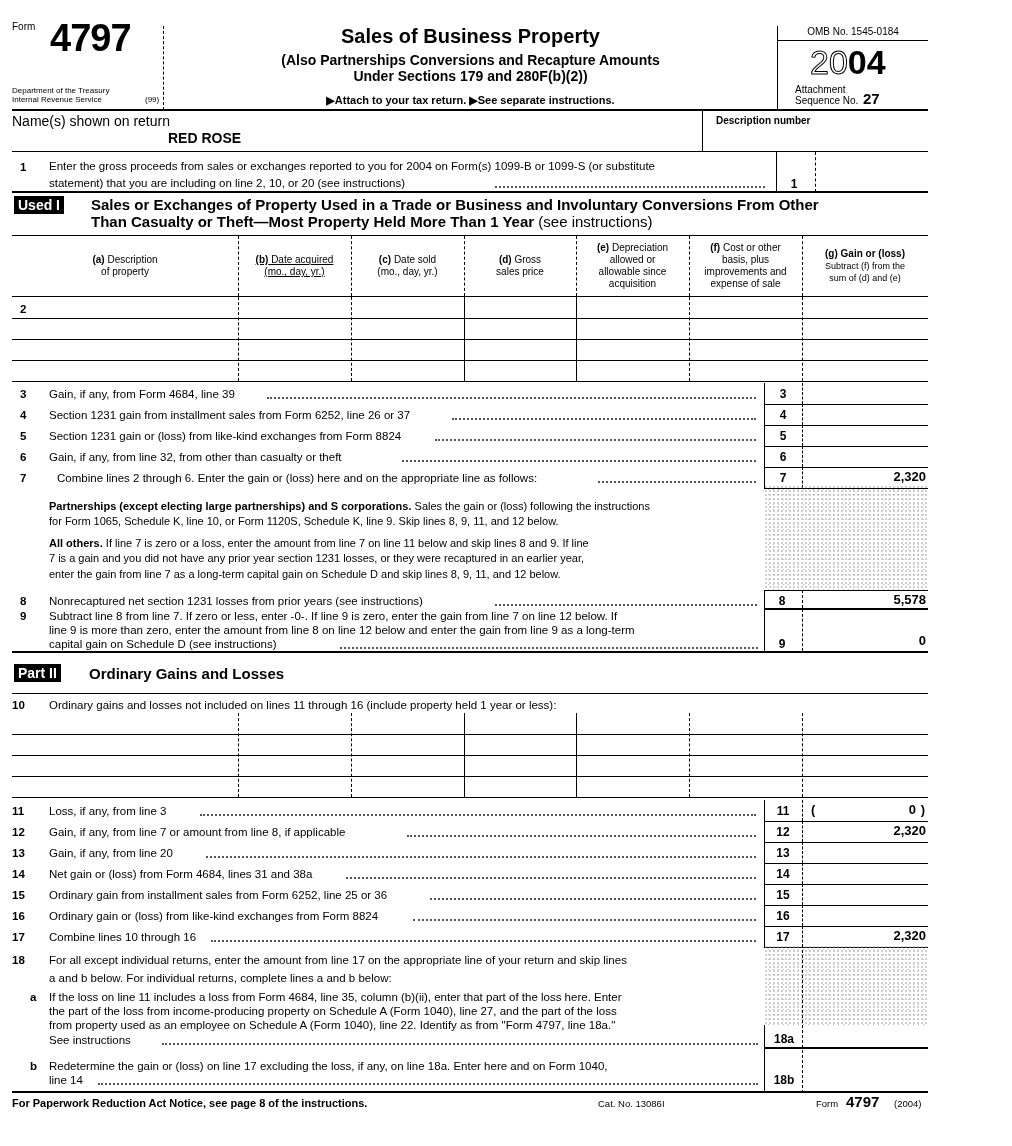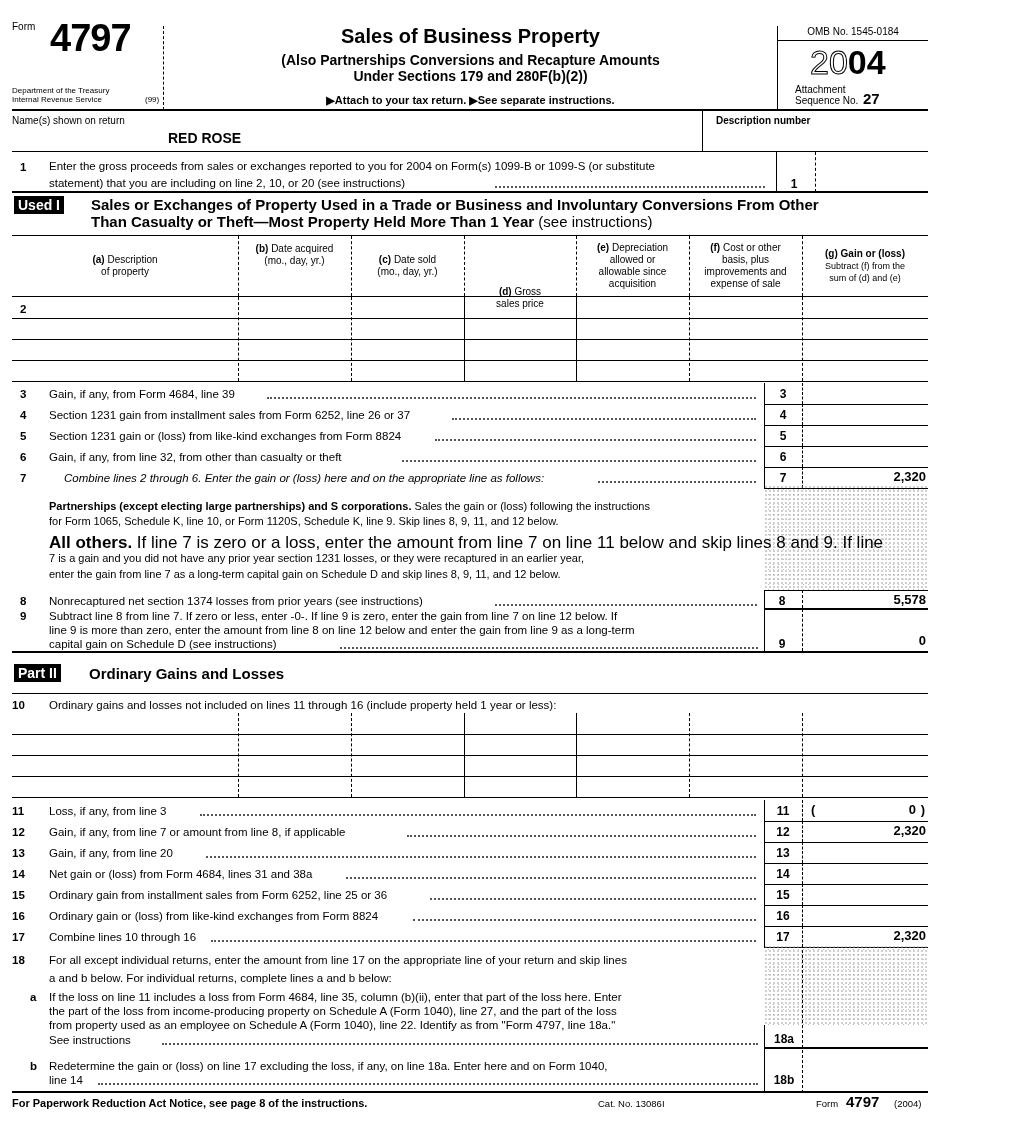--- a/index.html
+++ b/index.html
@@ -44,21 +44,21 @@
     <span style="color:#fff;-webkit-text-stroke:1px #000;font-weight:normal;">20</span><span style="font-weight:bold;">04</span>
   </div>
   <span class="txt" style="left:795px;top:84px;font-size:10px;line-height:11px;">Attachment</span>
   <span class="txt" style="left:795px;top:95px;font-size:10px;line-height:12px;">Sequence No.</span>
   <span class="txt bold" style="left:863px;top:91px;font-size:15px;line-height:16px;">27</span>
 </div>
 
 <div class="hthick" style="left:12px;width:916px;top:109px;"></div>
 
 <div>
-  <span class="txt" style="left:12px;top:114px;font-size:10px;">Name(s) shown on return</span>
+  <span class="txt" style="left:12px;top:114px;font-size:14px;">Name(s) shown on return</span>
   <div class="inp txt bold" style="left:168px;top:130px;width:530px;height:18px;font-size:14px;line-height:16px;">RED ROSE</div>
   <div class="vline" style="left:702px;top:110px;height:42px;"></div>
   <span class="txt bold" style="left:716px;top:114px;font-size:10px;">Description number</span>
   <div class="inp" style="left:716px;top:128px;width:210px;height:20px;"></div>
 </div>
 <div class="hline" style="left:12px;width:916px;top:151px;"></div>
 
 <div>
   <span class="txt bold" style="left:20px;top:160px;">1</span>
   <span class="txt" style="left:49px;top:159px;">Enter the gross proceeds from sales or exchanges reported to you for 2004 on Form(s) 1099-B or 1099-S (or substitute</span>
@@ -78,31 +78,31 @@
     <span class="bold">Than Casualty or Theft—Most Property Held More Than 1 Year</span>
     <span>(see instructions)</span>
   </span>
   <div class="hline" style="left:12px;width:916px;top:235px;"></div>
 
   <div id="p1-headers">
       <div class="colhead" style="left:12px;width:226px;top:254px;">
         <div><span class="bold">(a)</span> <span>Description</span></div>
         <div><span>of property</span></div>
       </div>
-      <div class="colhead" style="left:238px;width:113px;top:243px;">
+      <div class="colhead" style="left:238px;width:113px;top:254px;text-decoration:underline;">
         <div><span class="bold">(b)</span> <span>Date acquired</span></div>
         <div><span>(mo., day, yr.)</span></div>
       </div>
       <div class="vdash" style="left:238px;top:236px;height:60px;"></div>
       <div class="colhead" style="left:351px;width:113px;top:254px;">
         <div><span class="bold">(c)</span> <span>Date sold</span></div>
         <div><span>(mo., day, yr.)</span></div>
       </div>
       <div class="vdash" style="left:351px;top:236px;height:60px;"></div>
-      <div class="colhead" style="left:464px;width:112px;top:254px;margin-top:32px;">
+      <div class="colhead" style="left:464px;width:112px;top:254px;">
         <div><span class="bold">(d)</span> <span>Gross</span></div>
         <div><span>sales price</span></div>
       </div>
       <div class="vdash" style="left:464px;top:236px;height:60px;"></div>
       <div class="colhead" style="left:576px;width:113px;top:242px;">
         <div><span class="bold">(e)</span> <span>Depreciation</span></div>
         <div><span>allowed or</span></div>
         <div><span>allowable since</span></div>
         <div><span>acquisition</span></div>
       </div>
@@ -201,46 +201,46 @@
         <span class="txt" style="left:49px;top:450px;">Gain, if any, from line 32, from other than casualty or theft</span>
         <div class="dots" style="left:401.59999999999997px;width:354.40000000000003px;top:452px;"></div>
         <div class="vline" style="left:764px;top:446px;height:21px;"></div>
         <span class="lbox" style="left:768px;width:30px;top:450px;">6</span>
         <div class="vdash" style="left:802px;top:446px;height:21px;"></div>
         <div class="amt" style="left:805px;width:121px;top:448px;height:17px;"></div>
         <div class="hline" style="left:764px;width:164px;top:467px;"></div>
       </div>
       <div>
         <span class="txt bold" style="left:20px;top:471px;">7</span>
-        <span class="txt" style="left:64px;top:471px;font-style:italic;">Combine lines 2 through 6. Enter the gain or (loss) here and on the appropriate line as follows:</span>
+        <span class="txt" style="left:57px;top:471px;">Combine lines 2 through 6. Enter the gain or (loss) here and on the appropriate line as follows:</span>
         <div class="dots" style="left:597.5999999999999px;width:158.4000000000001px;top:473px;"></div>
         <div class="vline" style="left:764px;top:467px;height:21px;"></div>
         <span class="lbox" style="left:768px;width:30px;top:471px;">7</span>
         <div class="vdash" style="left:802px;top:467px;height:21px;"></div>
         <div class="amt" style="left:805px;width:121px;top:469px;height:17px;">2,320</div>
         <div class="hline" style="left:764px;width:164px;top:488px;"></div>
       </div>
     </div>
 
   <div class="shade" style="left:764px;top:485px;width:164px;height:106px;"></div>
 
   <span class="txt" style="left:49px;top:499px;font-size:11px;">
     <span class="bold">Partnerships (except electing large partnerships) and S corporations.</span><span> Sales the gain or (loss) following the instructions</span>
   </span>
   <span class="txt" style="left:49px;top:514px;font-size:11px;">for Form 1065, Schedule K, line 10, or Form 1120S, Schedule K, line 9. Skip lines 8, 9, 11, and 12 below.</span>
-  <span class="txt" style="left:49px;top:536px;font-size:17px;">
+  <span class="txt" style="left:49px;top:536px;font-size:11px;">
     <span class="bold">All others.</span><span> If line 7 is zero or a loss, enter the amount from line 7 on line 11 below and skip lines 8 and 9. If line</span>
   </span>
   <span class="txt" style="left:49px;top:551px;font-size:11px;">7 is a gain and you did not have any prior year section 1231 losses, or they were recaptured in an earlier year,</span>
   <span class="txt" style="left:49px;top:567px;font-size:11px;">enter the gain from line 7 as a long-term capital gain on Schedule D and skip lines 8, 9, 11, and 12 below.</span>
 
   <div>
     <div class="hline" style="left:764px;width:164px;top:590px;"></div>
     <span class="txt bold" style="left:20px;top:594px;">8</span>
-    <span class="txt" style="left:49px;top:594px;">Nonrecaptured net section 1374 losses from prior years (see instructions)</span>
+    <span class="txt" style="left:49px;top:594px;">Nonrecaptured net section 1231 losses from prior years (see instructions)</span>
     <div class="dots" style="left:495px;width:262px;top:596px;"></div>
     <div class="vline" style="left:764px;top:590px;height:18px;"></div>
     <span class="lbox" style="left:772px;width:20px;top:594px;">8</span>
     <div class="vdash" style="left:802px;top:590px;height:18px;"></div>
     <div class="amt" style="left:805px;width:121px;top:592px;">5,578</div>
     <div class="hthick" style="left:764px;width:164px;top:608px;"></div>
   </div>
 
   <div>
     <span class="txt bold" style="left:20px;top:609px;">9</span>

